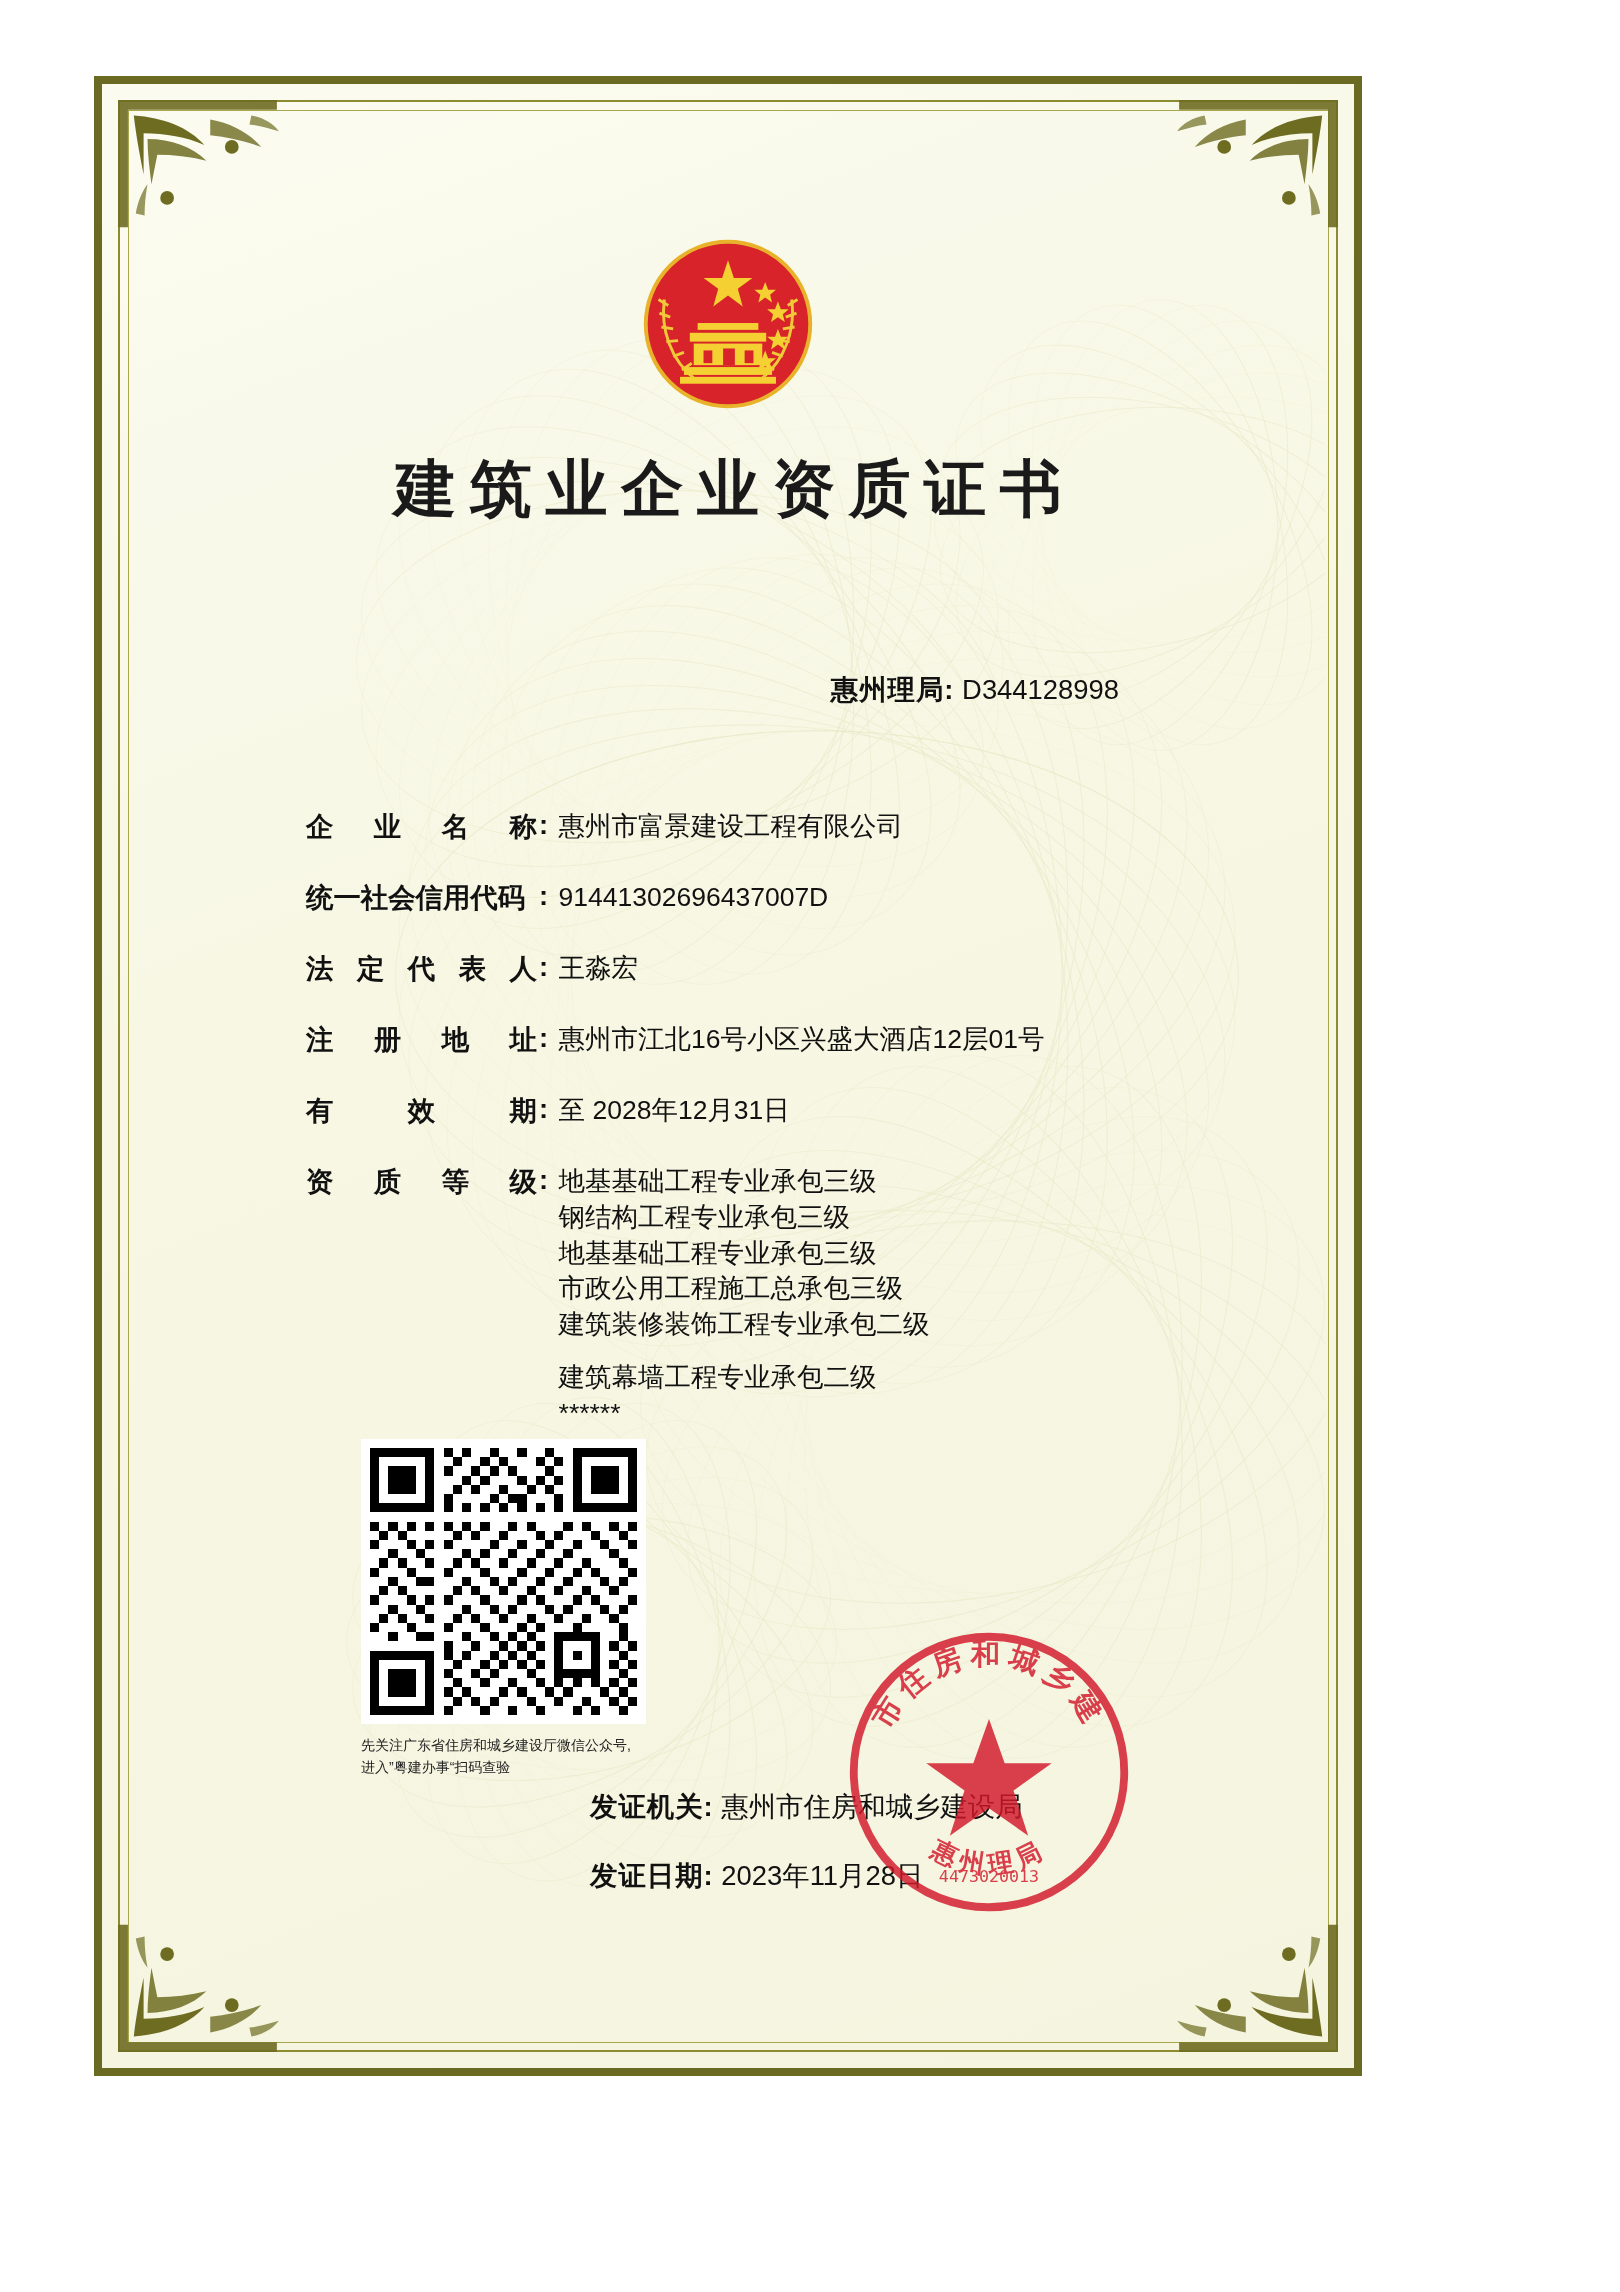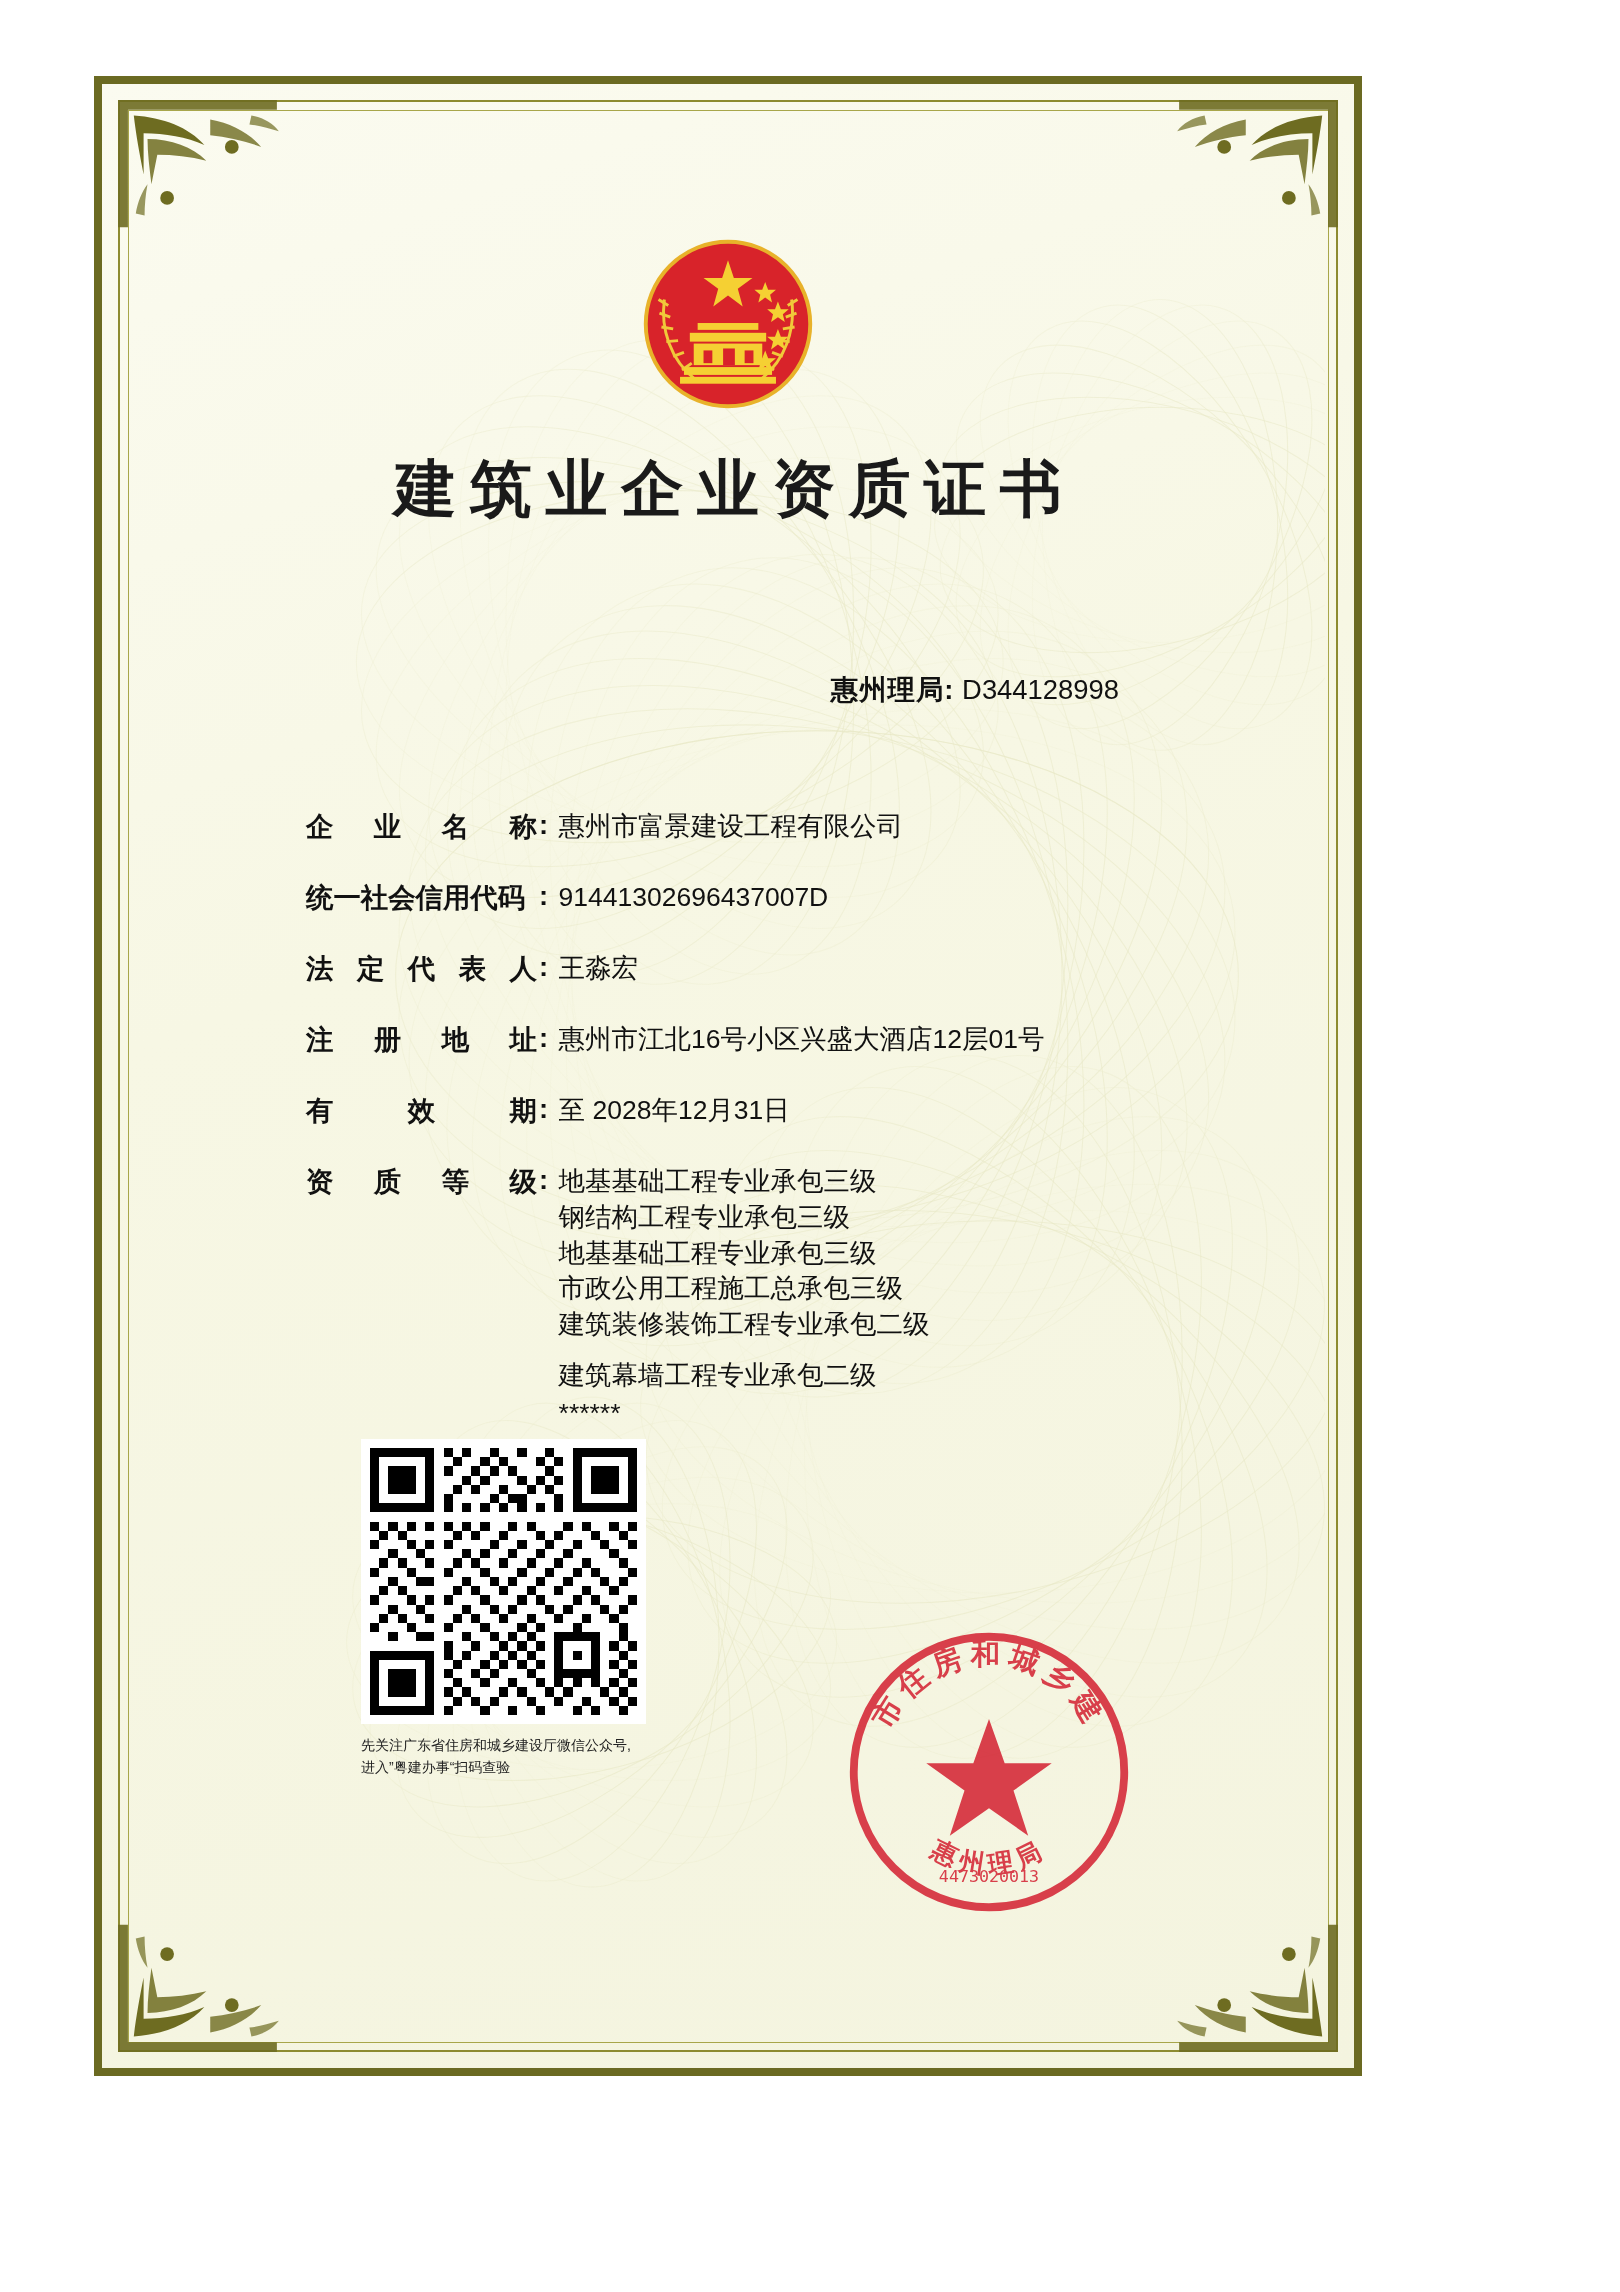--- a/index.html
+++ b/index.html
@@ -139,21 +139,21 @@
     color: #111;
     text-align: left;
   }
   .field-value {
     font-size: 26.5px;
     color: #111;
     line-height: 1.35;
     padding-left: 3.9px;
   }
   .field-value .qline { display: block; }
-  .field-value .qline.gap { margin-top: 17.6px; font-family: Liberation Mono, monospace; }
+  .field-value .qline.gap { margin-top: 17.6px; }
 
   
   .qr-block {
     position: absolute;
     left: 259px;
     top: 1355px;
     width: 284px;
   }
   .qr-img {
     width: 267px;
@@ -743,20 +743,30 @@
               <rect x="18" y="28" width="1" height="1"></rect>
               <rect x="22" y="28" width="1" height="1"></rect>
               <rect x="24" y="28" width="1" height="1"></rect>
               <rect x="27" y="28" width="1" height="1"></rect>
           </g>
         </svg>
       </div>
       <div class="qr-caption">先关注广东省住房和城乡建设厅微信公众号,进入”粤建办事“扫码查验</div>
     </div>
 
+    <div class="issuer">
+      <div class="issuer-row">
+        <span class="lab">发证机关:</span>
+        <span class="val">惠州市住房和城乡建设局</span>
+      </div>
+      <div class="issuer-row">
+        <span class="lab">发证日期:</span>
+        <span class="val">2023年11月28日</span>
+      </div>
+    </div>
 
     <div class="seal">
       <svg width="294" height="294" viewBox="0 0 300 300" xmlns="http://www.w3.org/2000/svg">
         <defs>
           <path id="sealTopArc" d="M 40 150 A 110 110 0 0 1 260 150"></path>
           <path id="sealBotArc" d="M 62 205 A 105 105 0 0 0 238 205"></path>
         </defs>
         <g opacity="0.82">
           <circle cx="150" cy="150" r="138" fill="none" stroke="#d2182a" stroke-width="8"></circle>
           <polygon points="150,96 166,141 214,141 175,169 190,215 150,187 110,215 125,169 86,141 134,141" fill="#d2182a"></polygon>

